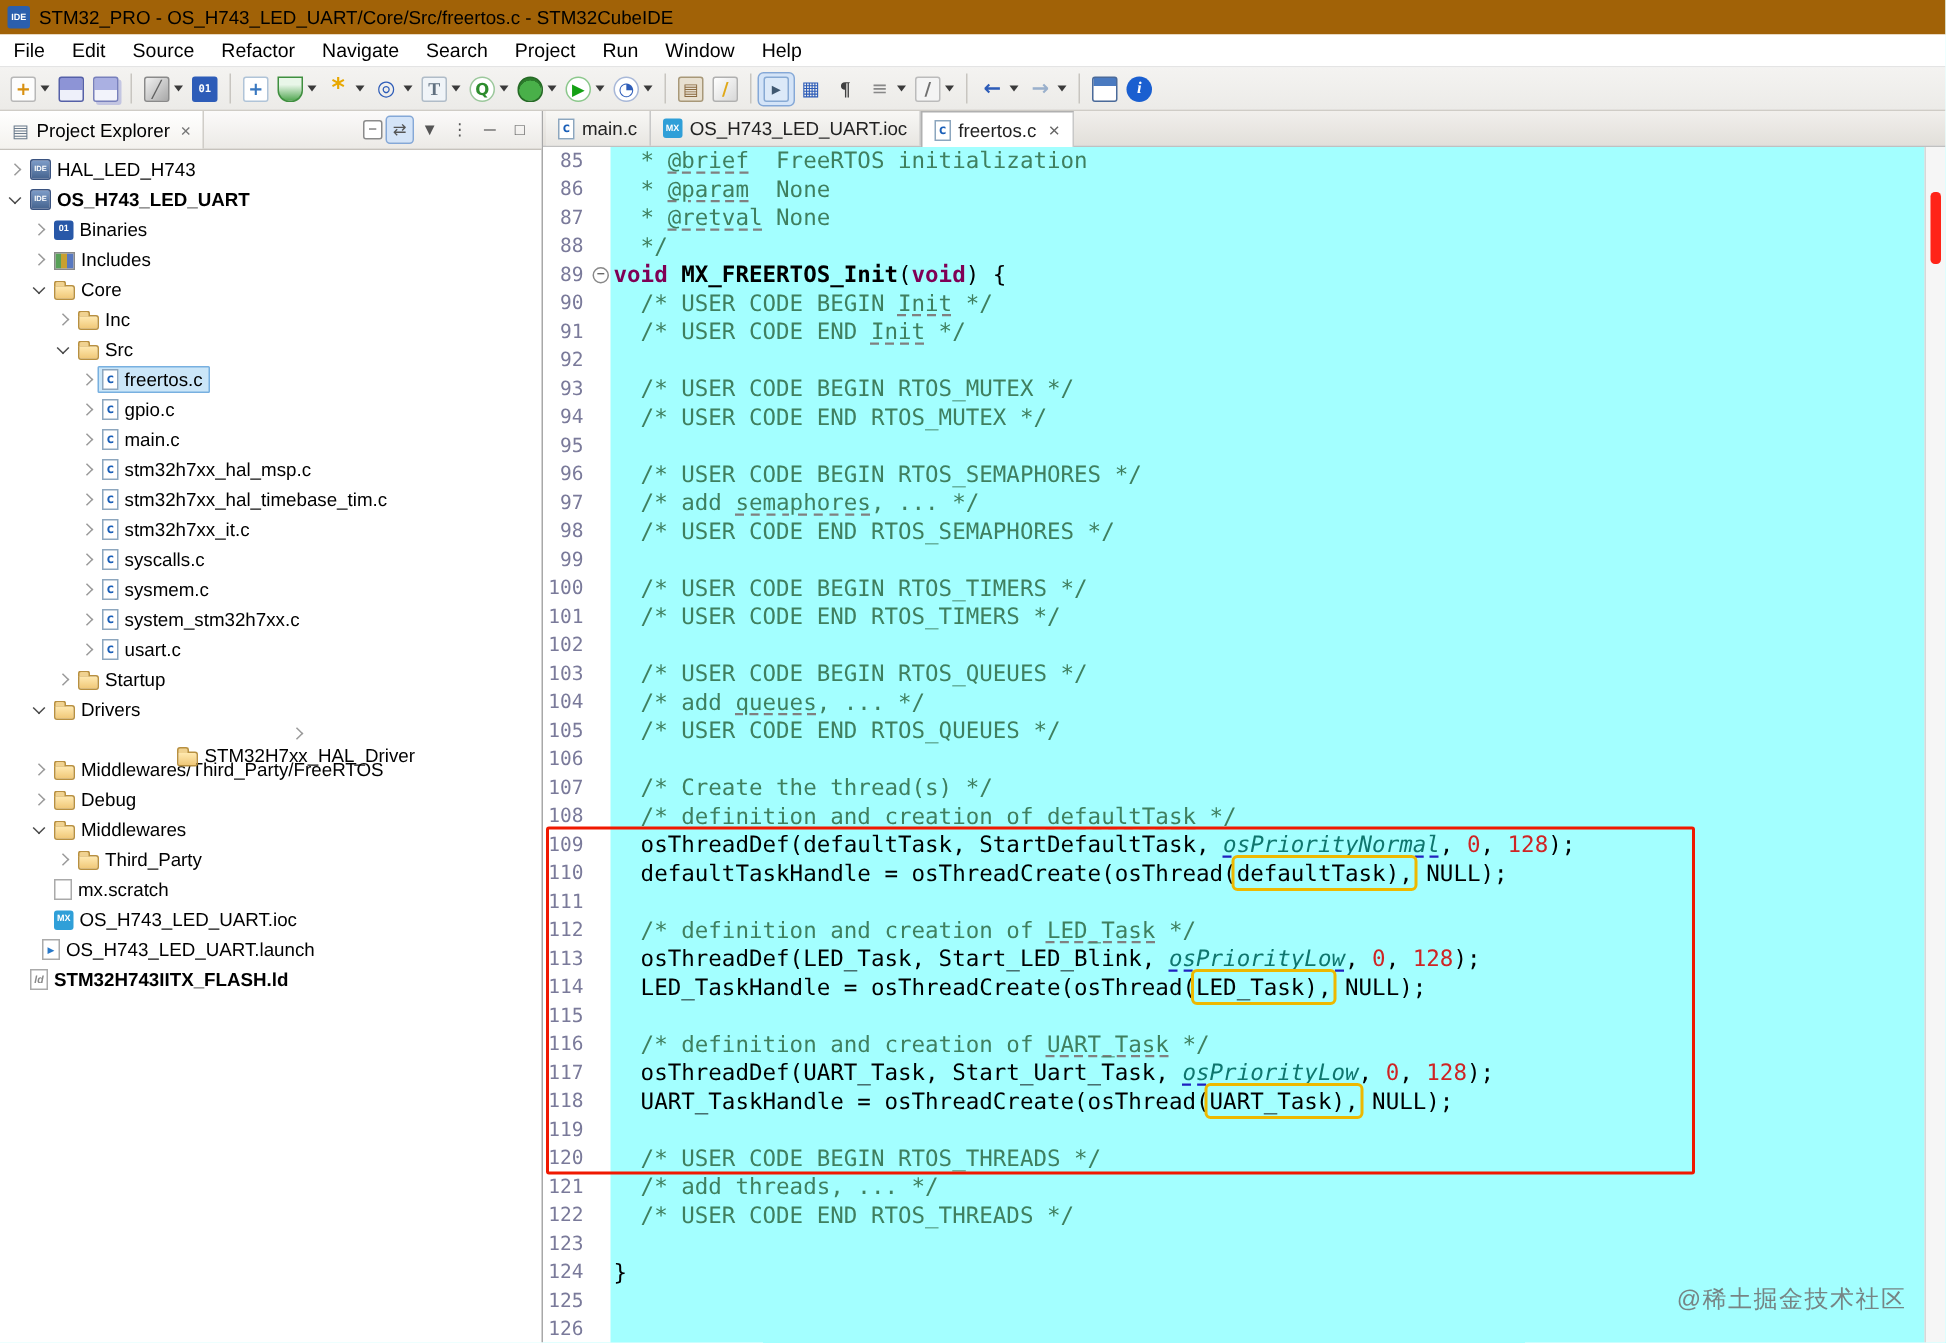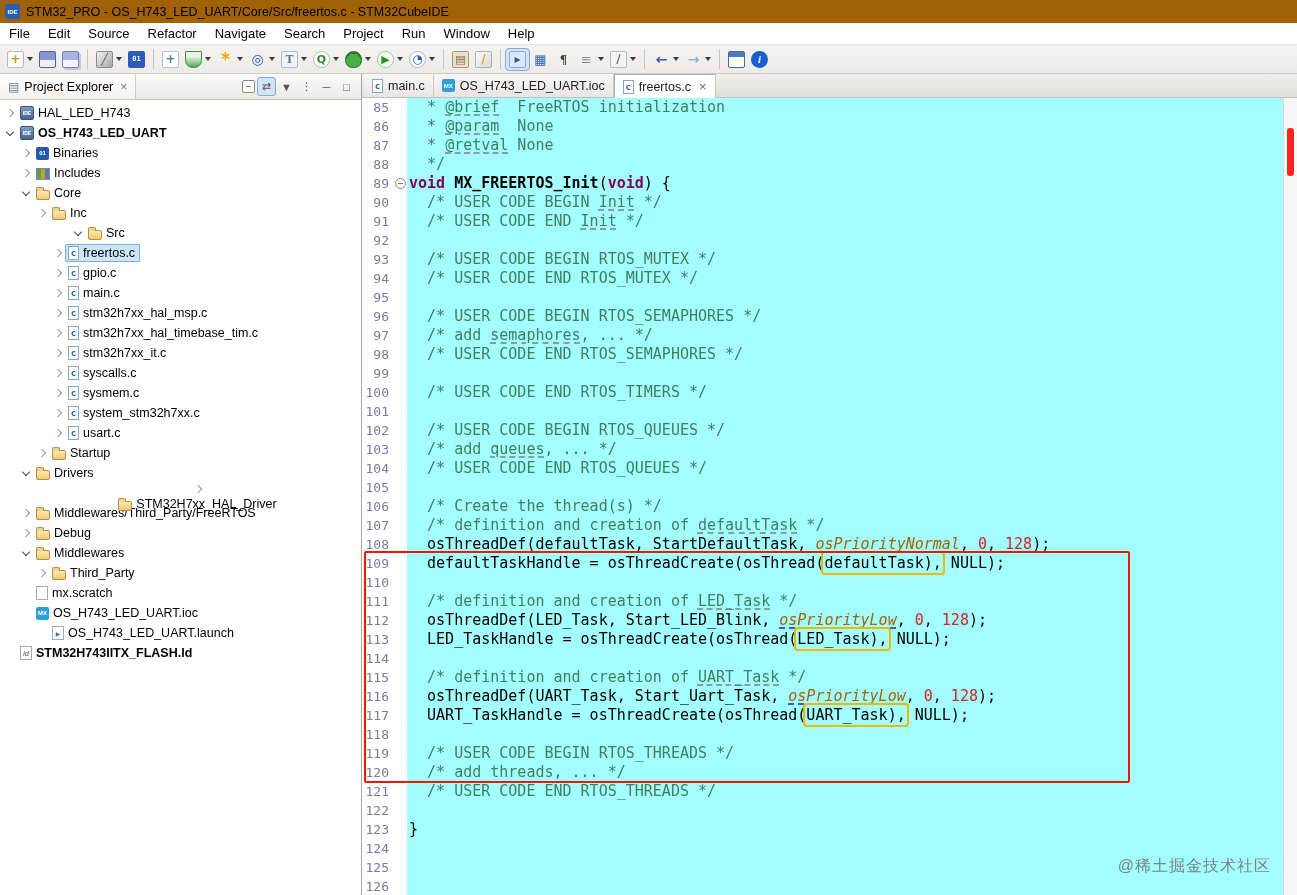--- a/index.html
+++ b/index.html
@@ -96,21 +96,21 @@
   .gutter{width:32px;flex:none;background:#fff;text-align:right;padding-right:5px;font:13px/19px "DejaVu Sans Mono",monospace;color:#7a7a9a}
   .gline{height:19px}
   .foldm{width:13px;flex:none;background:#fff;position:relative}
   .foldmark{position:absolute;left:1px;width:11px;height:11px;border:1px solid #888;border-radius:50%;background:#fff;color:#444;font:9px/9px "DejaVu Sans Mono",monospace;text-align:center}
   .codearea{flex:1;background:#a3ffff;padding-left:2px;overflow:hidden;font:15px/19px "DejaVu Sans Mono",monospace}
   .cline{height:19px;white-space:pre}
   .cmt{color:#3F7F5F}
   .kw{color:#7F0055;font-weight:bold}
   .num{color:#cf2424}
   .fn{font-weight:bold}
-  .enum{color:#a16207;font-style:italic;text-decoration:underline dashed #2020c0;text-underline-offset:3px}
+  .enum{color:#0f766e;font-style:italic;text-decoration:underline dashed #2020c0;text-underline-offset:3px}
   .u{text-decoration:underline dashed #808080;text-underline-offset:3px}
   .box{outline:2px solid #edb800;outline-offset:1px;border-radius:1px}
   .redbox{position:absolute;left:2px;width:766px;border:2px solid #f01800;border-radius:2px;pointer-events:none}
   .ruler{width:14px;flex:none;background:#f6f6f6;border-left:1px solid #d8d8d8;position:relative}
   .rmark{position:absolute;left:3px;top:30px;width:7px;height:48px;background:#ff2418;border-radius:3px}
   .watermark{position:absolute;right:26px;bottom:18px;font-size:16px;color:rgba(110,110,110,.85);letter-spacing:1px}
 </style>
 </head>
 <body>
 
@@ -281,21 +281,21 @@
               <span class="tlabel">Core</span>
             </span>
           </div>
           <div class="trow" style="padding-left: 36px;">
             <span class="arr arr-col"></span>
             <span class="tinner">
               <span class="ticon ticon-folder"></span>
               <span class="tlabel">Inc</span>
             </span>
           </div>
-          <div class="trow" style="padding-left: 36px; margin-left: 36px;">
+          <div class="trow" style="padding-left: 36px;">
             <span class="arr arr-exp"></span>
             <span class="tinner">
               <span class="ticon ticon-folder"></span>
               <span class="tlabel">Src</span>
             </span>
           </div>
           <div class="trow" style="padding-left: 52px;">
             <span class="arr arr-col"></span>
             <span class="tinner sel">
               <span class="ticon ticon-cfile">c</span>
@@ -421,21 +421,21 @@
               <span class="tlabel">mx.scratch</span>
             </span>
           </div>
           <div class="trow" style="padding-left: 20px;">
             <span class="arr arr-none"></span>
             <span class="tinner">
               <span class="ticon ticon-mx">MX</span>
               <span class="tlabel">OS_H743_LED_UART.ioc</span>
             </span>
           </div>
-          <div class="trow" style="padding-left: 36px;">
+          <div class="trow" style="padding-left: 12px;">
             <span class="arr arr-none"></span>
             <span class="tinner">
               <span class="ticon ticon-launch">▶</span>
               <span class="tlabel">OS_H743_LED_UART.launch</span>
             </span>
           </div>
           <div class="trow" style="padding-left: 4px; font-weight: bold;">
             <span class="arr arr-none"></span>
             <span class="tinner">
               <span class="ticon ticon-ld">ld</span>
@@ -518,20 +518,21 @@
               <div class="cline"><span class="cmt">  /* USER CODE BEGIN </span><span class="cmt u">Init</span><span class="cmt"> */</span></div>
               <div class="cline"><span class="cmt">  /* USER CODE END </span><span class="cmt u">Init</span><span class="cmt"> */</span></div>
               <div class="cline"></div>
               <div class="cline"><span class="cmt">  /* USER CODE BEGIN RTOS_MUTEX */</span></div>
               <div class="cline"><span class="cmt">  /* USER CODE END RTOS_MUTEX */</span></div>
               <div class="cline"></div>
               <div class="cline"><span class="cmt">  /* USER CODE BEGIN RTOS_SEMAPHORES */</span></div>
               <div class="cline"><span class="cmt">  /* add </span><span class="cmt u">semaphores</span><span class="cmt">, ... */</span></div>
               <div class="cline"><span class="cmt">  /* USER CODE END RTOS_SEMAPHORES */</span></div>
               <div class="cline"></div>
+              <div class="cline"><span class="cmt">  /* USER CODE BEGIN RTOS_TIMERS */</span></div>
               <div class="cline"><span class="cmt">  /* USER CODE END RTOS_TIMERS */</span></div>
               <div class="cline"></div>
               <div class="cline"><span class="cmt">  /* USER CODE BEGIN RTOS_QUEUES */</span></div>
               <div class="cline"><span class="cmt">  /* add </span><span class="cmt u">queues</span><span class="cmt">, ... */</span></div>
               <div class="cline"><span class="cmt">  /* USER CODE END RTOS_QUEUES */</span></div>
               <div class="cline"></div>
               <div class="cline"><span class="cmt">  /* Create the thread(s) */</span></div>
               <div class="cline"><span class="cmt">  /* definition and creation of </span><span class="cmt u">defaultTask</span><span class="cmt"> */</span></div>
               <div class="cline"><span>  osThreadDef(defaultTask, StartDefaultTask, </span><span class="enum">osPriorityNormal</span><span>, </span><span class="num">0</span><span>, </span><span class="num">128</span><span>);</span></div>
               <div class="cline"><span>  defaultTaskHandle = osThreadCreate(osThread(</span><span class="box">defaultTask),</span><span> NULL);</span></div>

